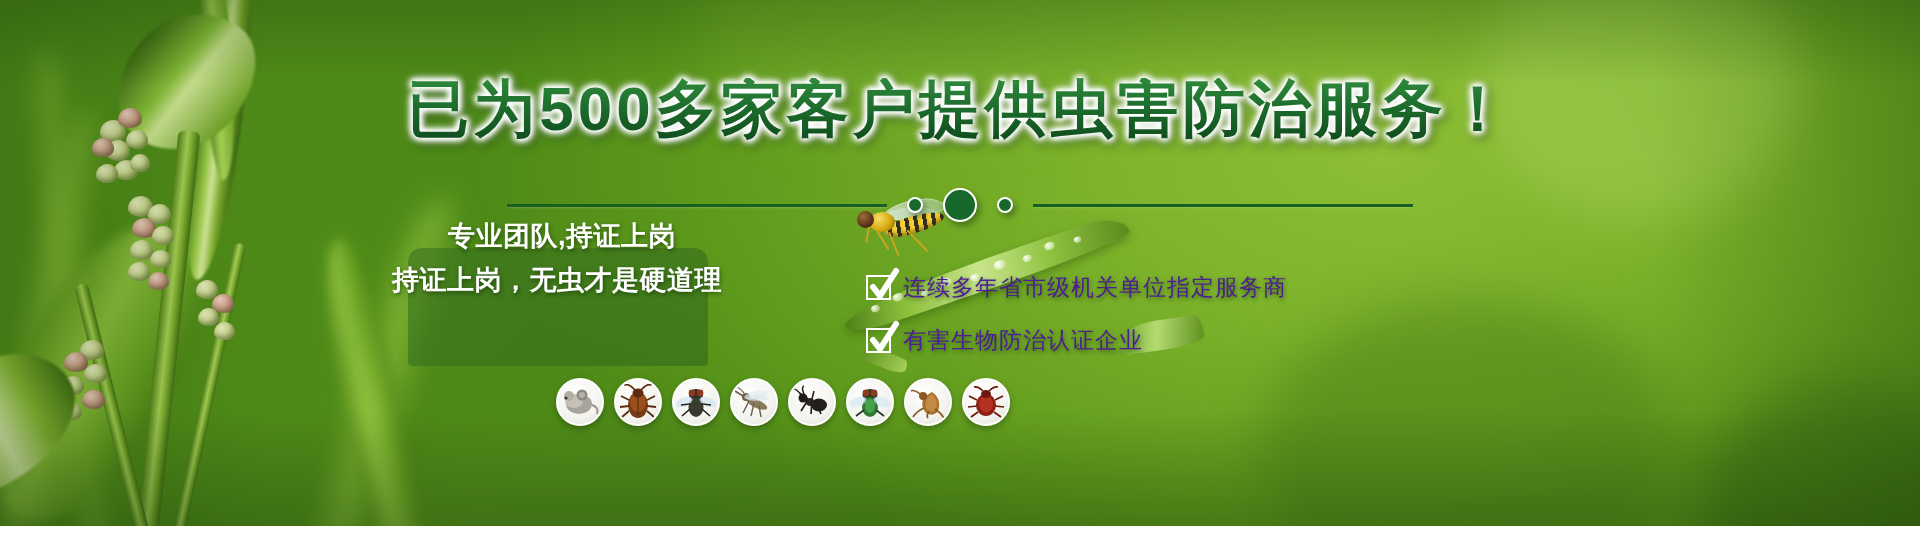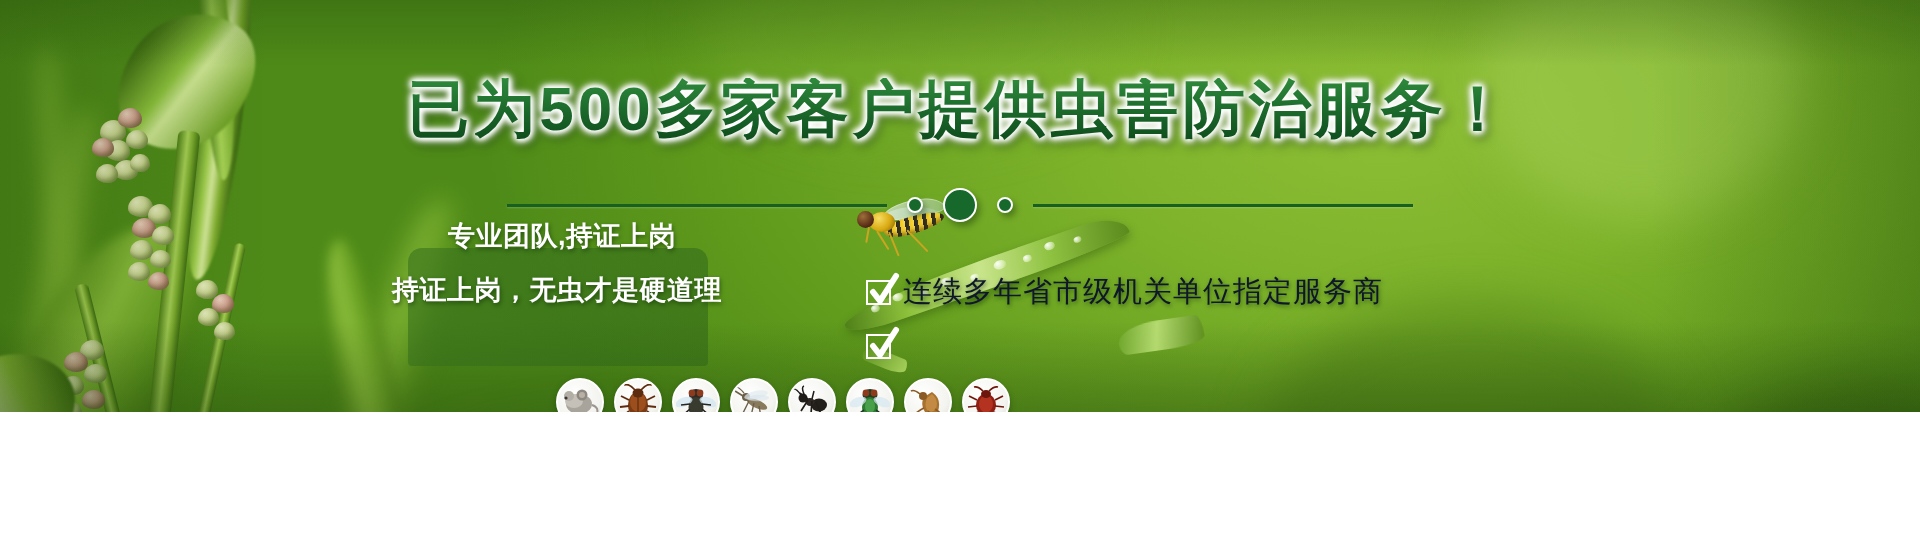--- a/index.html
+++ b/index.html
@@ -4,21 +4,21 @@
 <style>
   * { box-sizing: border-box; margin: 0; padding: 0; }
   html, body {
     width: 1920px; height: 552px;
     overflow: hidden;
     font-family: "Liberation Sans", "DejaVu Sans", sans-serif;
   }
 
   .banner {
     position: relative;
-    width: 1920px; height: 412px;
+    width: 1920px; height: 526px;
     overflow: hidden;
     background: #6aa61e;
   }
 
   
   .bg-base {
     position: absolute; inset: 0;
     background:
       radial-gradient(ellipse 900px 500px at 72% 30%, #8dbe35 0%, #7cb22a 35%, #5f9a1c 75%, #4e8a18 100%),
       linear-gradient(160deg, #7fb52c 0%, #6ca824 40%, #4f8c17 100%);
@@ -187,21 +187,21 @@
   
   .panel {
     position: absolute; left: 408px; top: 248px;
     width: 300px; height: 118px;
     background: linear-gradient(135deg, rgba(58,116,30,.62), rgba(46,100,24,.55));
     border-radius: 14px 14px 4px 4px;
   }
   .panel-lines {
     position: absolute; left: 330px; top: 218px;
     width: 420px;
-    display: flex; flex-direction: column; gap: 18px;
+    display: flex; flex-direction: column; gap: 8px;
     align-items: flex-end;
   }
   .panel-lines .pl {
     color: #ffffff;
     font-weight: bold;
     white-space: nowrap;
     text-shadow: 1px 2px 4px rgba(15,45,5,.6);
     letter-spacing: .5px;
   }
   .panel-lines .pl1 { font-size: 27px; margin-right: 74px; }
@@ -215,22 +215,22 @@
   }
   .check-item { display: flex; align-items: center; gap: 12px; }
   .check-box {
     position: relative;
     width: 25px; height: 25px;
     border: 2px solid #ffffff;
     flex: 0 0 auto;
   }
   .check-box svg { position: absolute; left: 1px; top: -7px; overflow: visible; }
   .check-label {
-    color: #0f172a;
-    font-size: 29px;
+    color: #4c1d95;
+    font-size: 23px;
     white-space: nowrap;
     letter-spacing: 1px;
     text-shadow: 1px 2px 4px rgba(15,45,5,.55);
   }
 
   
   .icon-row {
     position: absolute; left: 556px; top: 378px;
     display: flex; gap: 10px;
   }
@@ -374,20 +374,21 @@
         </svg>
       </span>
       <span class="check-label">连续多年省市级机关单位指定服务商</span>
     </div>
     <div class="check-item">
       <span class="check-box">
         <svg width="30" height="34" viewBox="0 0 30 34" aria-hidden="true">
           <path d="M4 17 L11 26 L27 1" fill="none" stroke="#ffffff" stroke-width="6" stroke-linecap="round" stroke-linejoin="round"></path>
         </svg>
       </span>
+      <span class="check-label">有害生物防治认证企业</span>
     </div>
   </div>
 
   <div class="icon-row">
 
     <div class="pest" title="">
       <svg width="40" height="34" viewBox="0 0 40 34">
         <ellipse cx="19" cy="19" rx="13" ry="10" fill="#a8a39b"></ellipse>
         <ellipse cx="14" cy="16" rx="9" ry="7" fill="#c6c1b8"></ellipse>
         <circle cx="9" cy="11" r="5" fill="#b3aea5"></circle>

